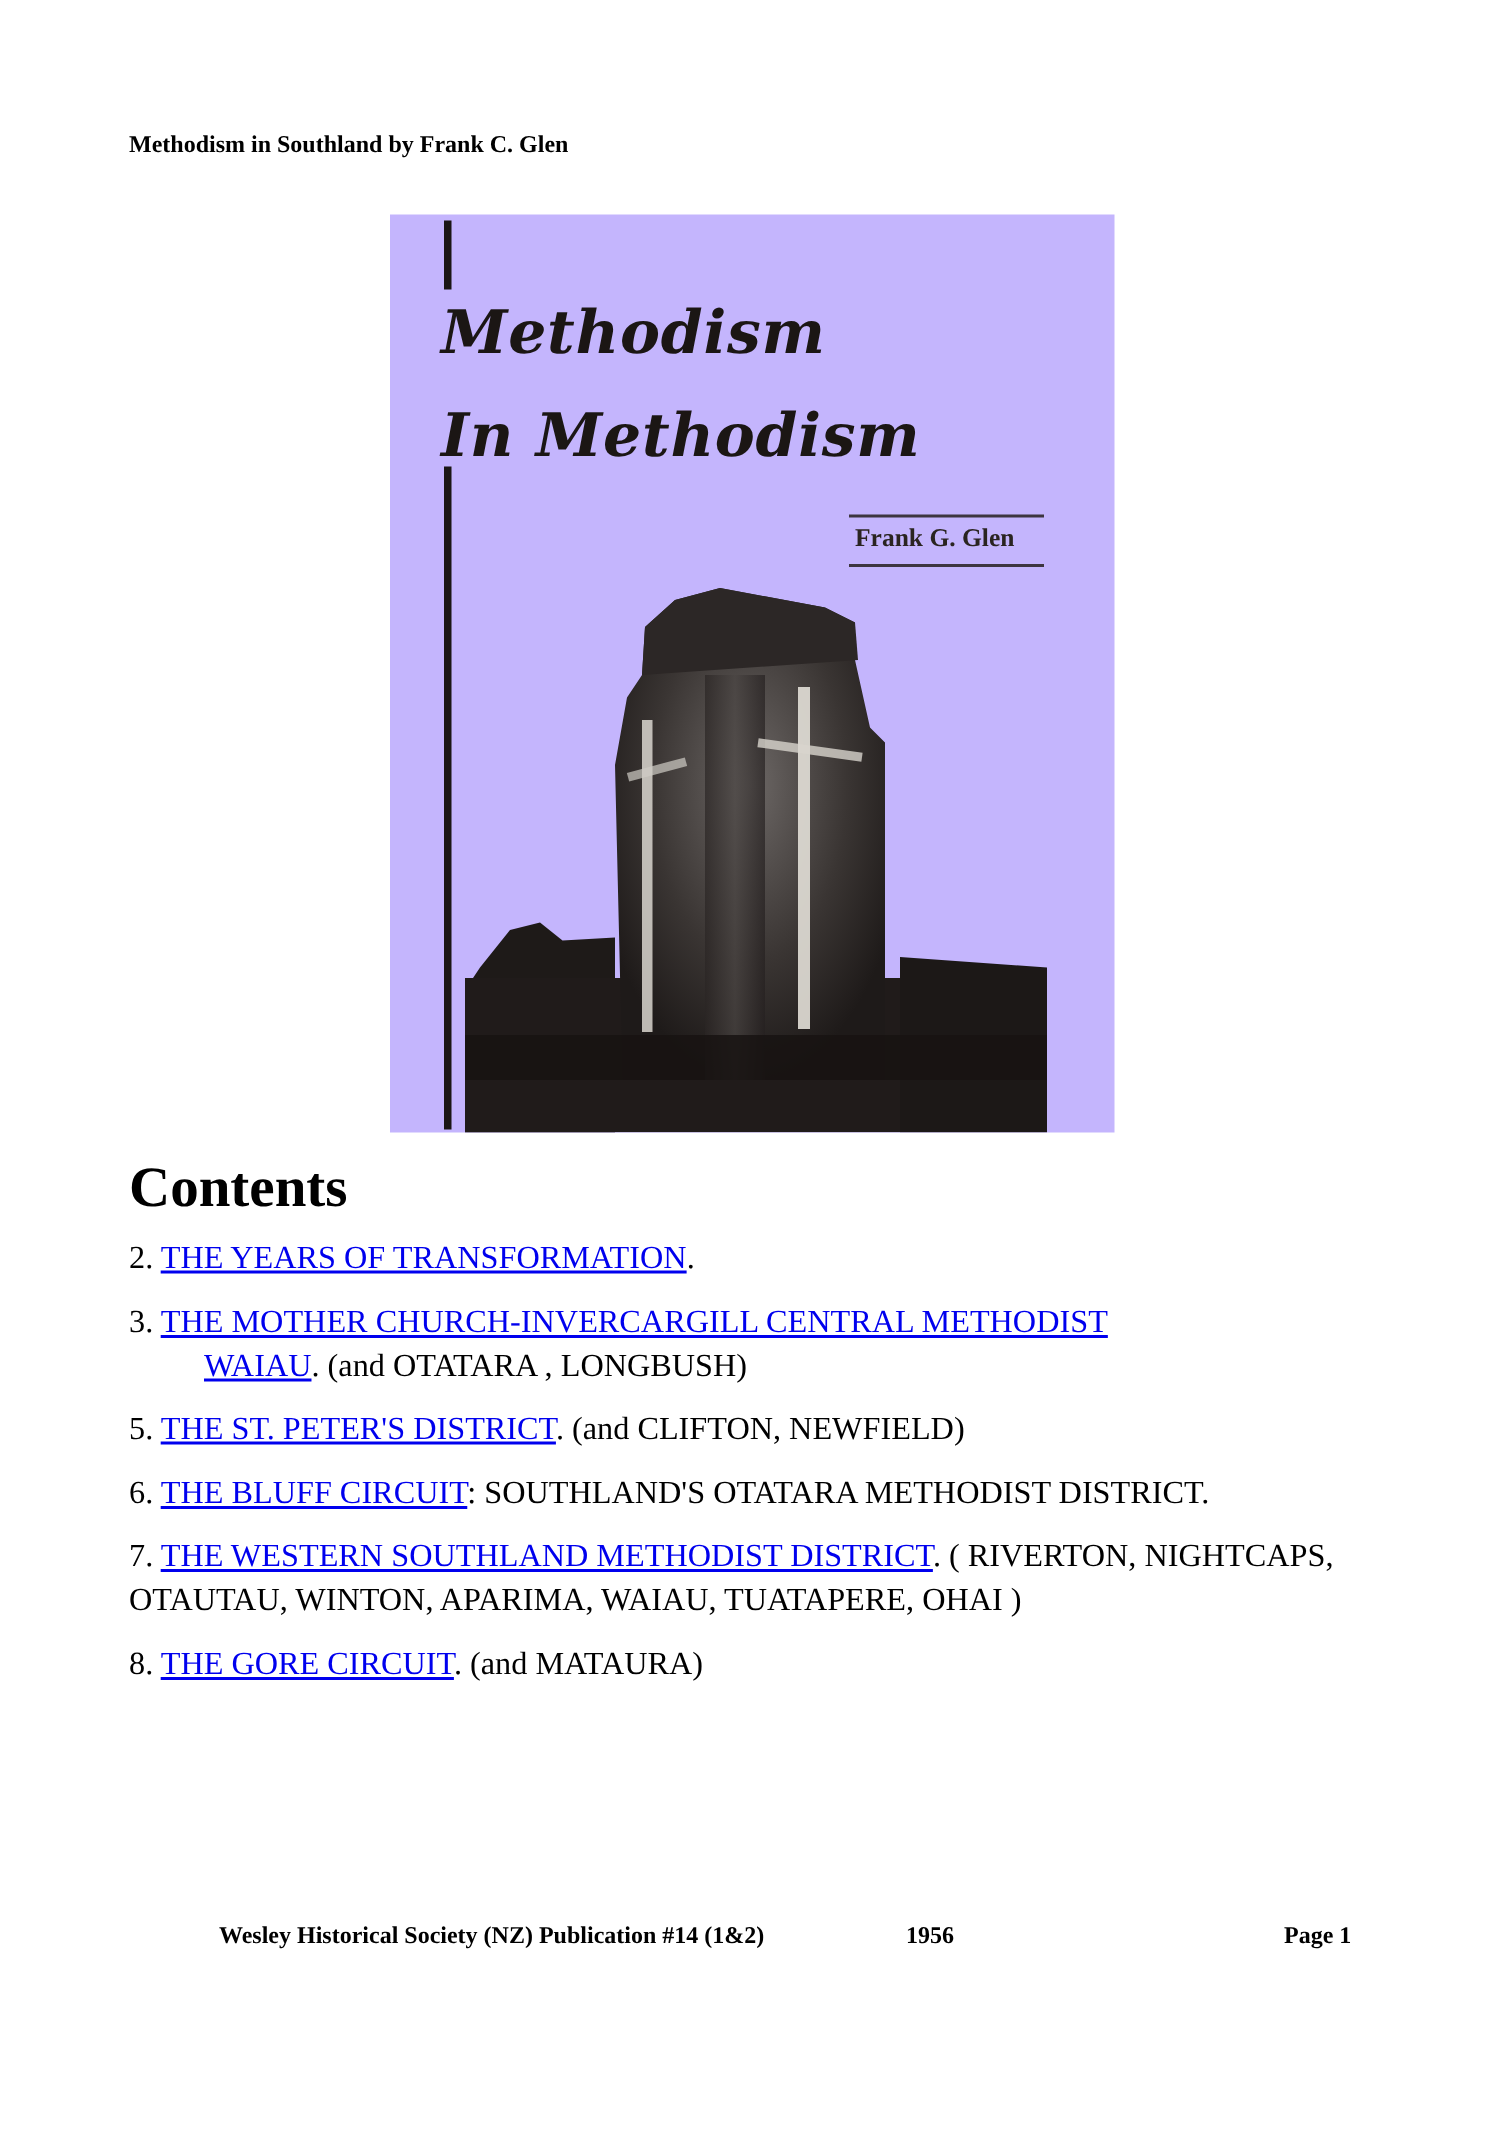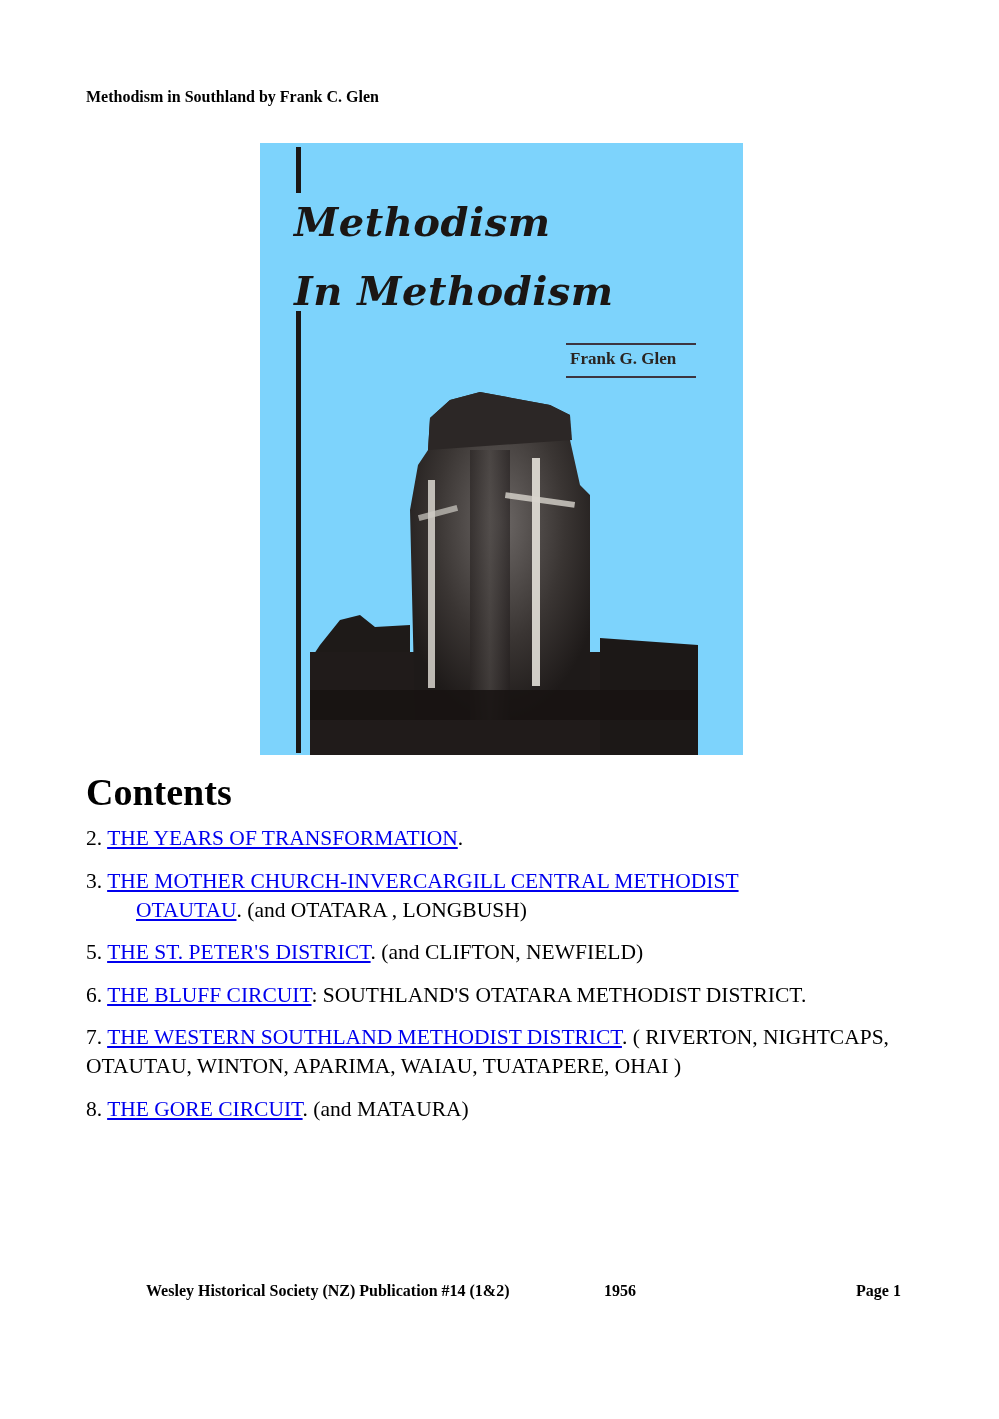--- a/index.html
+++ b/index.html
@@ -22,21 +22,21 @@
       font-size: 16px;
       font-weight: bold;
       letter-spacing: 0;
     }
     .cover {
       position: absolute;
       left: 260px;
       top: 143px;
       width: 483px;
       height: 612px;
-      background: #7dd3fc;
+      background: #c4b5fd;
       overflow: hidden;
     }
     .cover .bar {
       position: absolute;
       left: 36px;
       width: 5px;
       background: #1b1715;
     }
     .cover .bar.top { top: 4px; height: 46px; }
     .cover .bar.bottom { top: 168px; height: 442px; }
@@ -166,21 +166,21 @@
 <h1 class="contents-heading">Contents</h1>
 
 <ul class="toc">
   <li>
     <span>2.</span>
     <a href="#">THE YEARS OF TRANSFORMATION</a><span>.</span>
   </li>
   <li class="hanging">
     <span>3.</span>
     <a href="#">THE MOTHER CHURCH-INVERCARGILL CENTRAL METHODIST</a><br>
-    <span class="link-continue"><a href="#">OTAUTAU</a><span>. (and  OTATARA , LONGBUSH)</span></span>
+    <span class="link-continue"><a href="#">WAIAU</a><span>. (and  OTATARA , LONGBUSH)</span></span>
   </li>
   <li>
     <span>5.</span>
     <a href="#">THE ST. PETER'S DISTRICT</a><span>. (and CLIFTON, NEWFIELD)</span>
   </li>
   <li>
     <span>6.</span>
     <a href="#">THE BLUFF CIRCUIT</a><span>: SOUTHLAND'S OTATARA METHODIST DISTRICT.</span>
   </li>
   <li>

